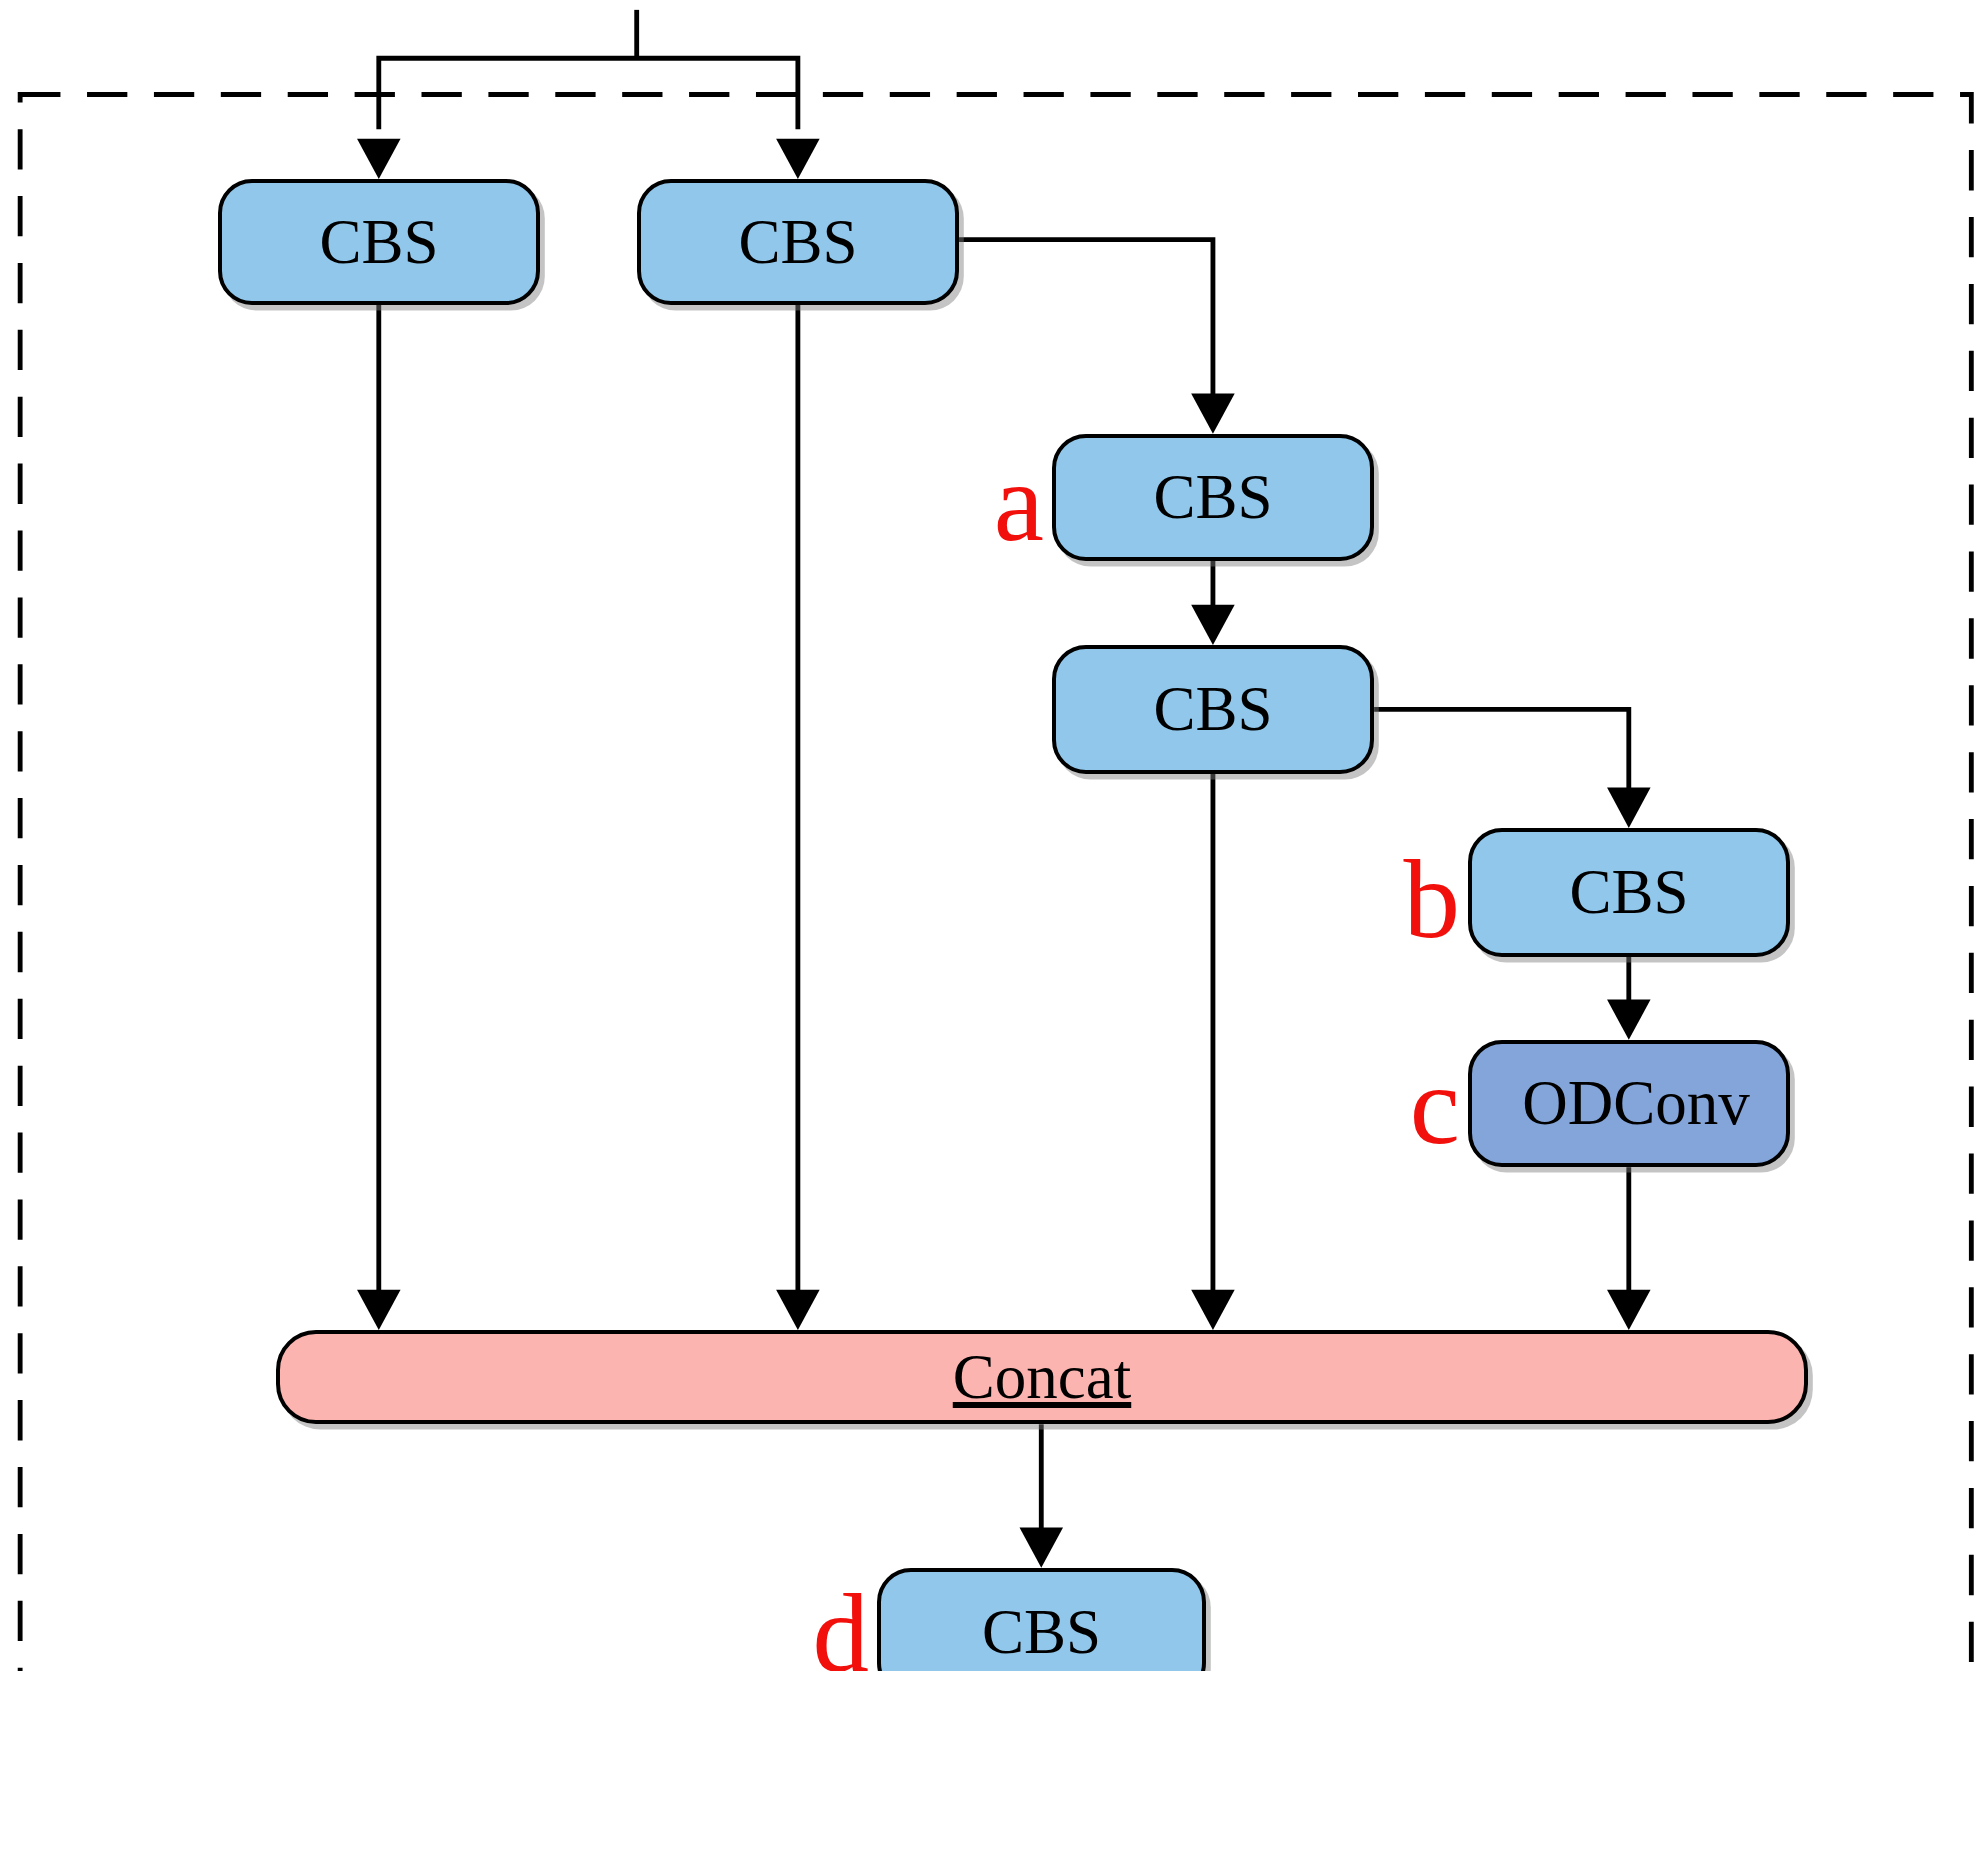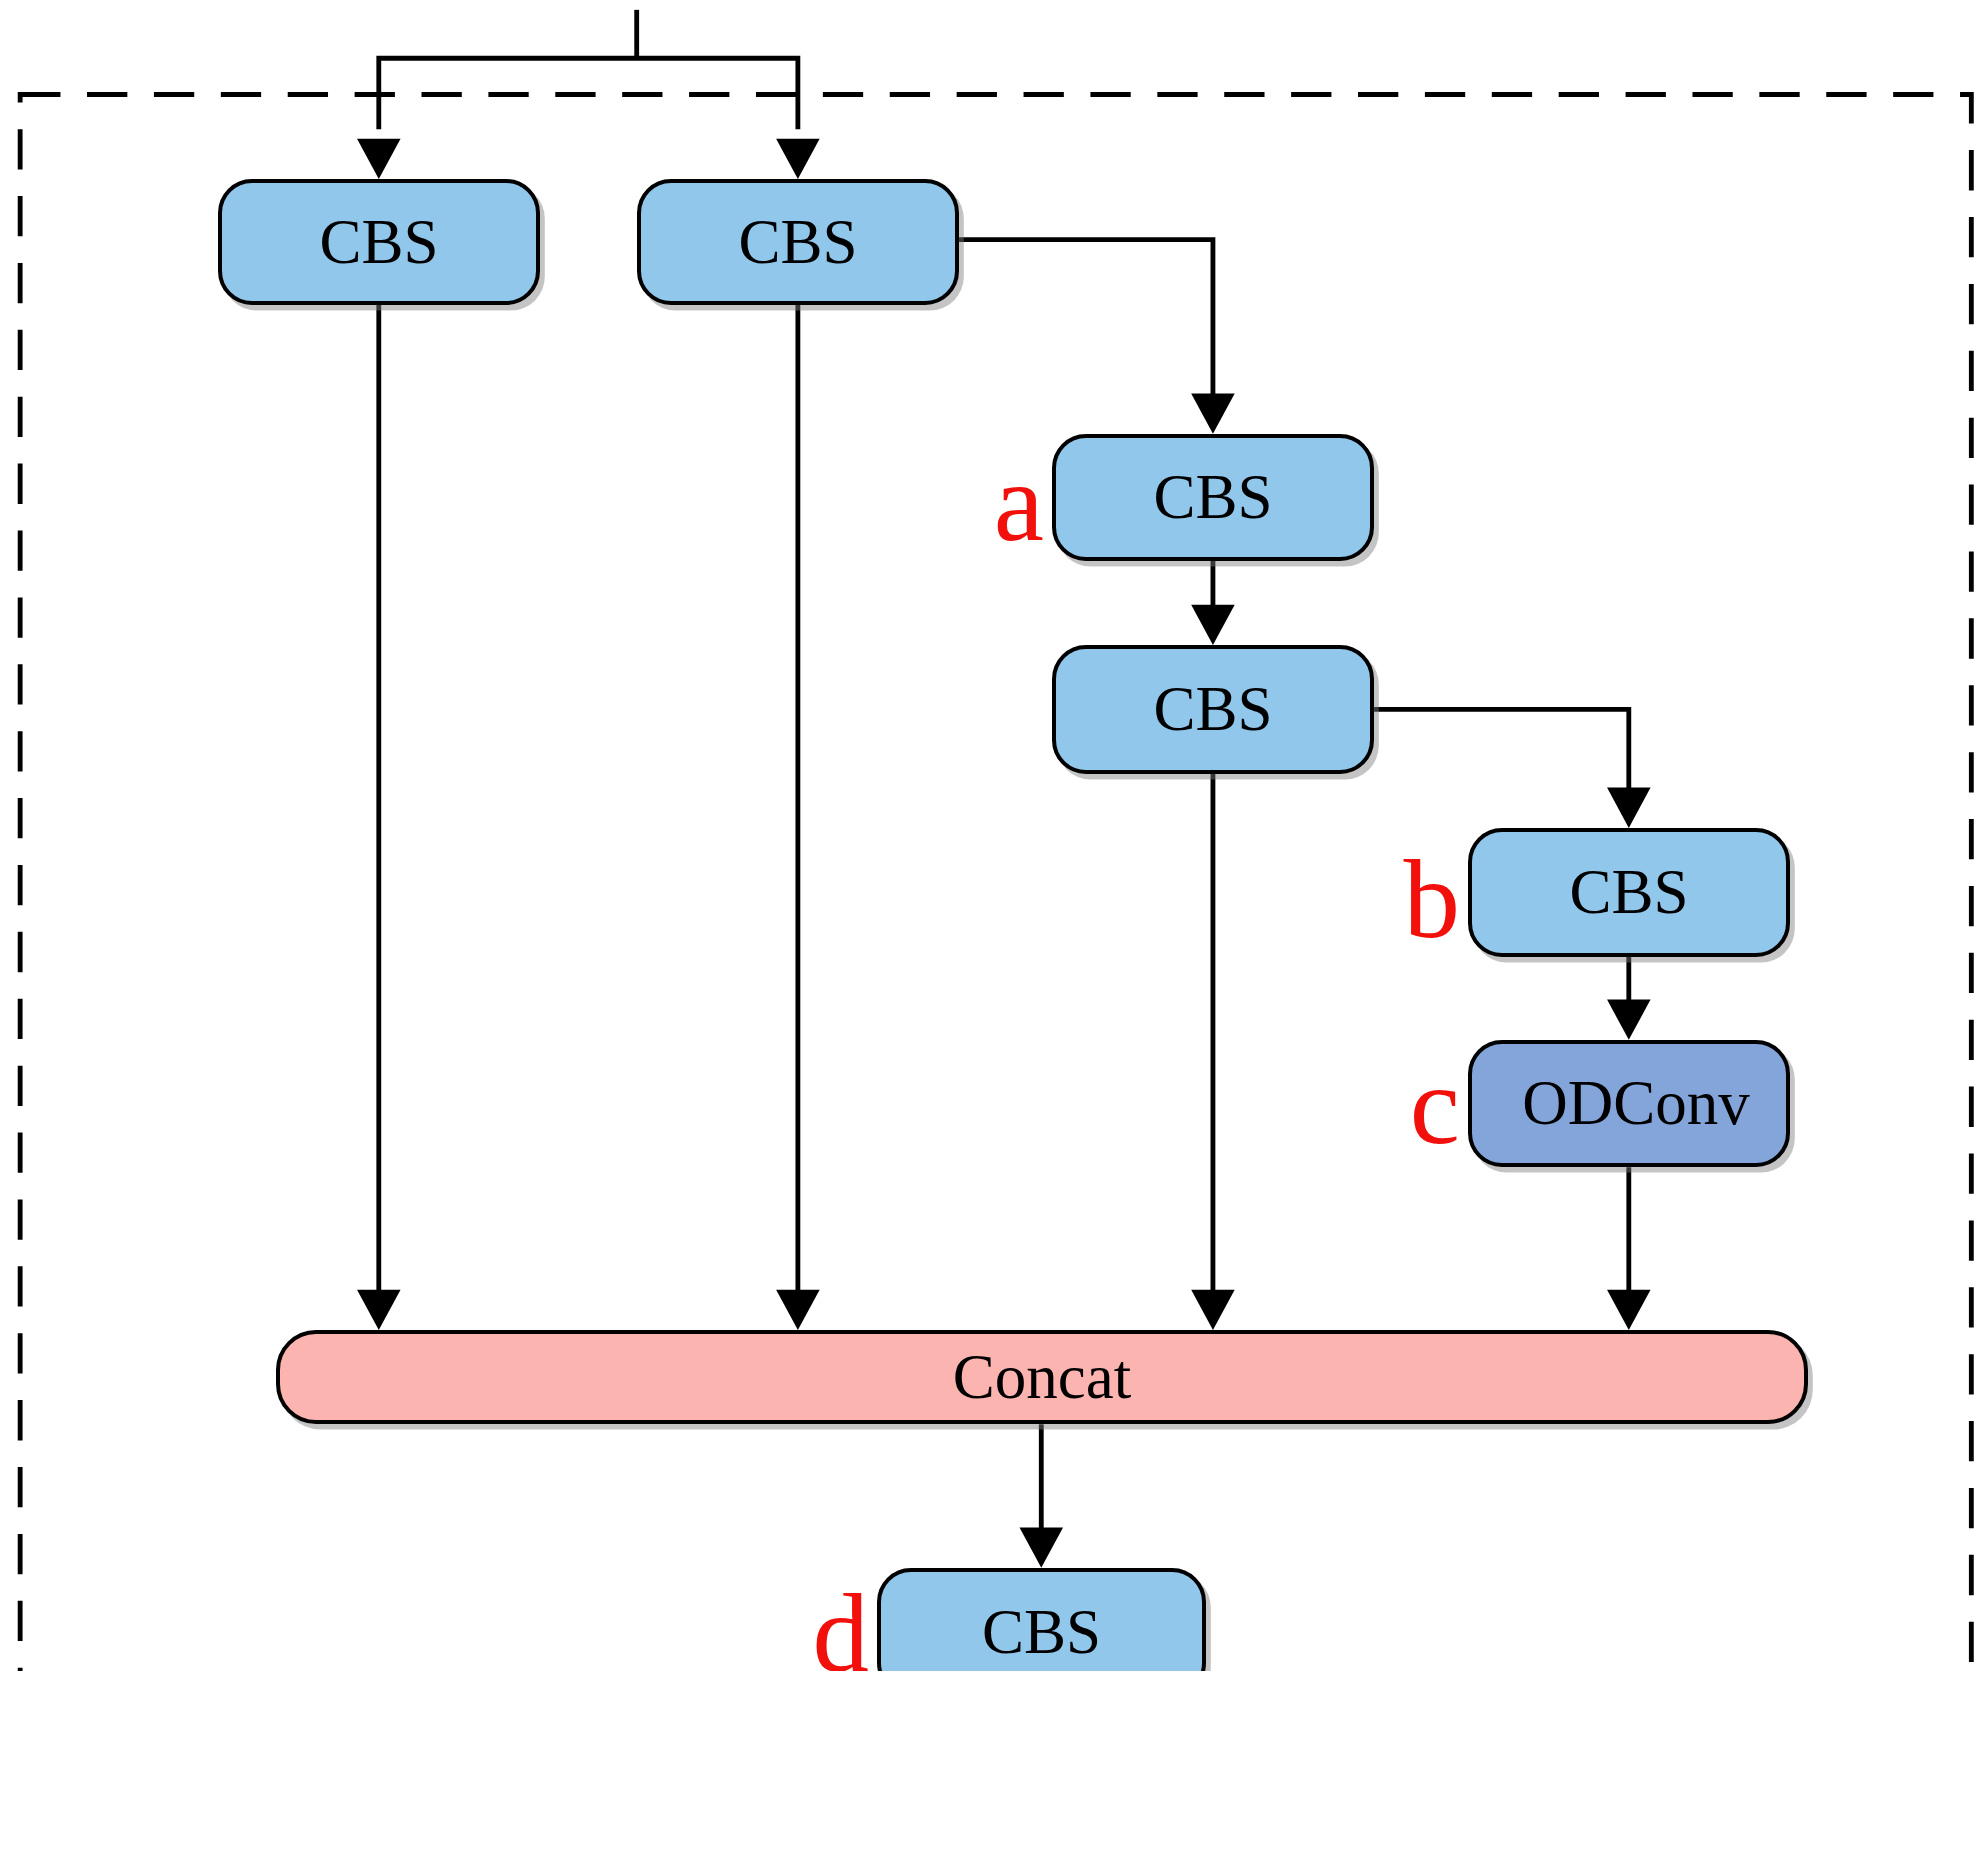--- a/index.html
+++ b/index.html
@@ -44,21 +44,21 @@
     border-radius: 34px;
     display: flex;
     align-items: center;
     justify-content: center;
     font-size: 63px;
     color: #000000;
     box-shadow: 4.8px 5.6px 0 rgba(125,125,125,0.45);
   }
   .box-cbs    { background: var(--cbs_fill, #90C7EA); }
   .box-odconv { background: var(--odconv_fill, #84A5DA); padding-left: 14px; }
-  .box-concat { background: var(--concat_fill, #FBB4B0); border-radius: 40px; }
+  .box-concat { background: var(--concat_fill, #FBB4B0); border-radius: 40px; text-decoration: underline; }
   .red-label {
     position: absolute;
     display: flex;
     align-items: center;
     justify-content: flex-end;
     font-size: 113px;
     line-height: 1;
     color: var(--annotation_red, #F2100C);
     text-align: right;
   }

